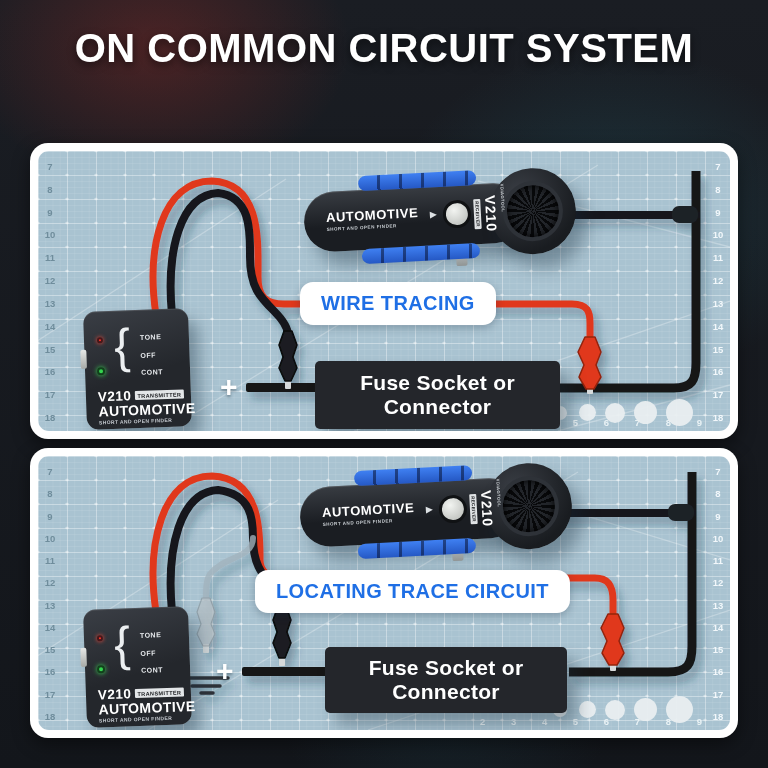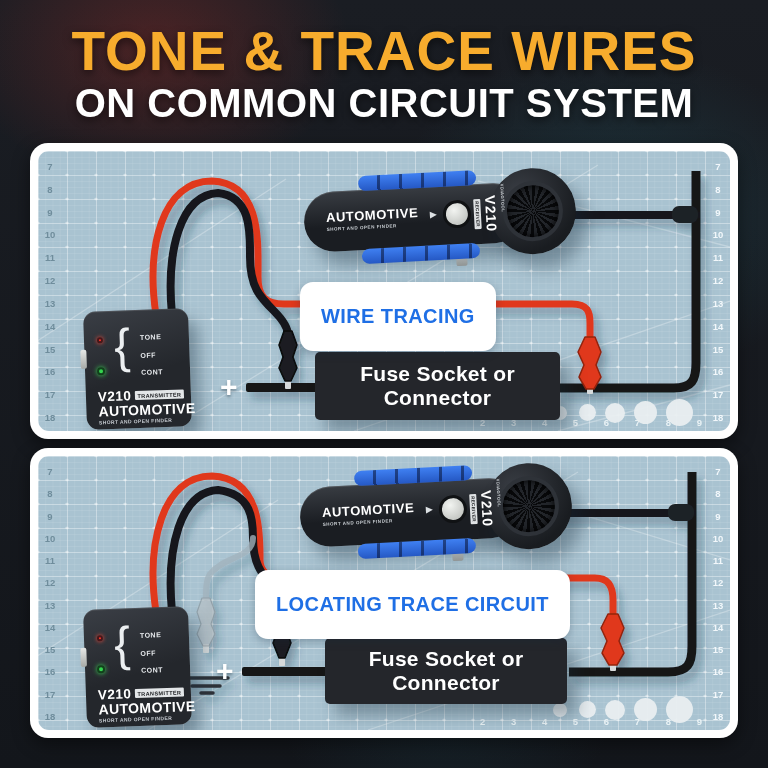--- a/index.html
+++ b/index.html
@@ -32,27 +32,27 @@
   .wires{position:absolute;inset:0;width:100%;height:100%;}
   
   .ruler{position:absolute;display:flex;flex-direction:column;justify-content:space-between;
     align-items:center;font-size:9.5px;font-weight:700;}
   .ruler-l{left:3px;top:10px;bottom:8px;width:18px;color:#6f8d9c;}
   .ruler-r{right:3px;top:10px;bottom:8px;width:18px;color:rgba(250,253,255,.9);}
   .ruler-b{position:absolute;left:442px;right:28px;bottom:0;height:14px;display:flex;
     justify-content:space-between;font-size:9.5px;font-weight:700;color:rgba(245,250,252,.85);}
   .circle{position:absolute;border-radius:50%;background:#e9eef0;opacity:.95;}
   
-  .cap{position:absolute;background:#fff;border-radius:13px;padding:23px 21px;font-size:20px;
+  .cap{position:absolute;background:#fff;border-radius:13px;padding:10px 21px;font-size:20px;
     font-weight:800;color:#1f6fe5;letter-spacing:.4px;white-space:nowrap;
     box-shadow:0 3px 9px rgba(20,40,60,.28);}
   
   .fuse{position:absolute;background:#24262b;border-radius:5px;display:flex;flex-direction:column;
     align-items:center;justify-content:center;color:#fff;font-weight:800;font-size:21px;
-    line-height:1.12;letter-spacing:.3px;box-shadow:10px 12px 16px rgba(22,42,58,.35);}
+    line-height:1.12;letter-spacing:.3px;box-shadow:10px 12px 16px rgba(22,42,58,.35);margin-top:9px;}
   .plus{position:absolute;color:#fff;font-size:30px;font-weight:900;
     text-shadow:0 2px 3px rgba(30,50,65,.45);}
   
   .tx{position:absolute;width:105px;height:118px;border-radius:12px;transform:rotate(-2deg);
     background:linear-gradient(165deg,#3a3e45,#24272c 55%);
     box-shadow:9px 12px 16px rgba(22,42,58,.38), inset 0 1px 0 rgba(255,255,255,.12);}
   .tx-side{position:absolute;left:-4px;top:38px;width:6px;height:19px;border-radius:2px;
     background:linear-gradient(#e6e8e6,#a7aaa7);}
   .led{position:absolute;border-radius:50%;}
   .led-r{left:13px;top:26px;width:6px;height:6px;background:#ff3326;border:2px solid #46171a;
@@ -99,21 +99,20 @@
     color:#cdd2d6;align-self:flex-start;letter-spacing:.4px;}
   .rx-tip{position:absolute;left:150px;top:82px;width:11px;height:13px;border-radius:2px;
     background:linear-gradient(180deg,#e4e6e4,#9b9e9c);}
 </style>
 </head>
 <body>
 
 <div class="stage">
 
   <div class="hdr">
-    <div class="t1">TONE &amp; TRACE WIRES</div>
     <div class="t2">ON COMMON CIRCUIT SYSTEM</div>
   </div>
 
   <div class="panel" style="top:143px;height:296px;">
     <div class="mat">
 
       <svg class="wires" viewBox="0 0 692 280" preserveAspectRatio="none">
         <defs>
           <filter id="ds1" x="-20%" y="-20%" width="150%" height="160%">
             <feDropShadow dx="5" dy="7" stdDeviation="4" flood-color="#1c3a4e" flood-opacity="0.35"></feDropShadow>

